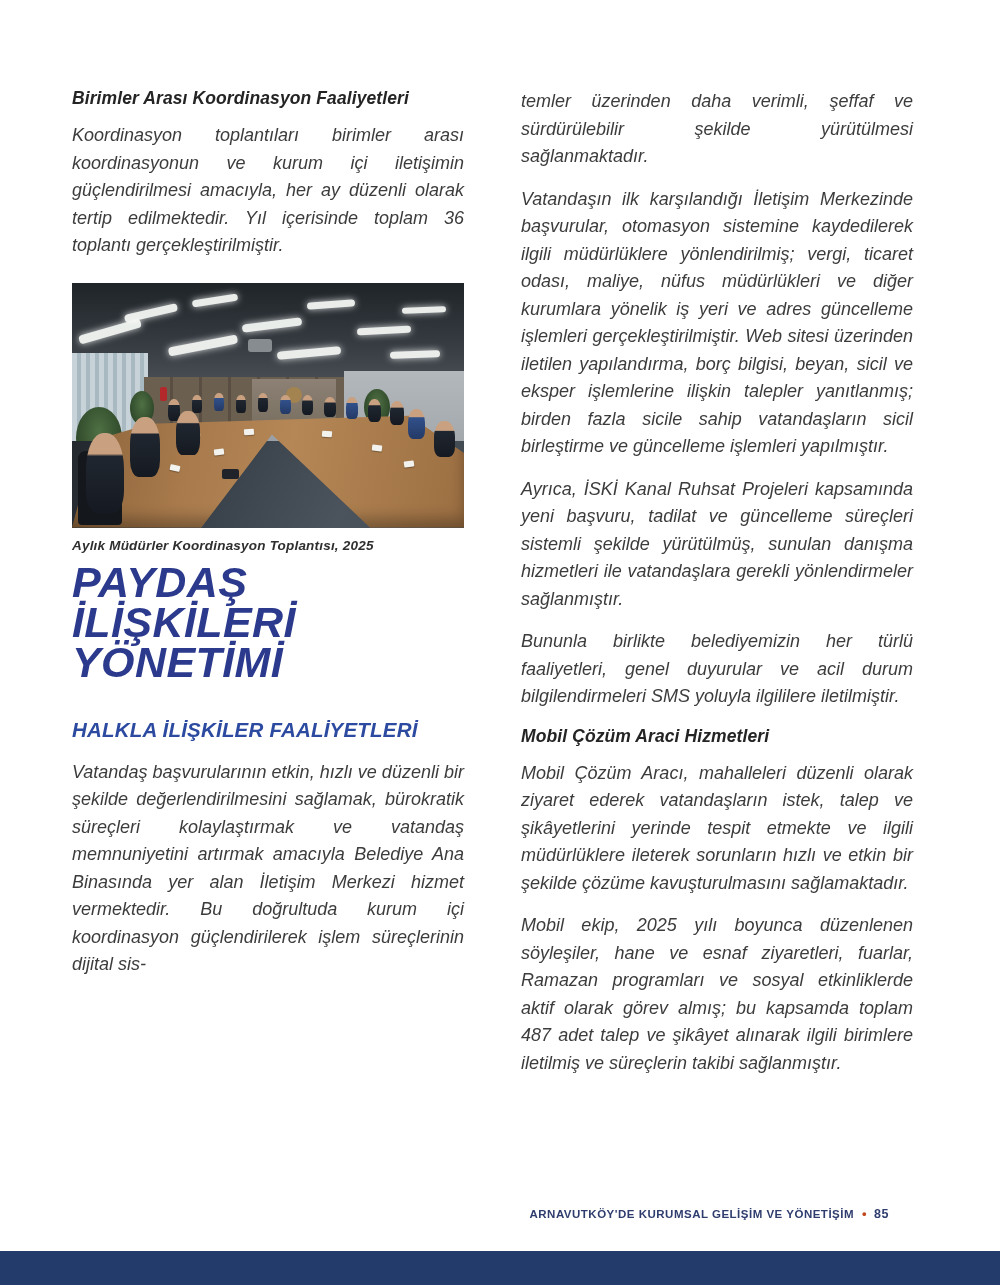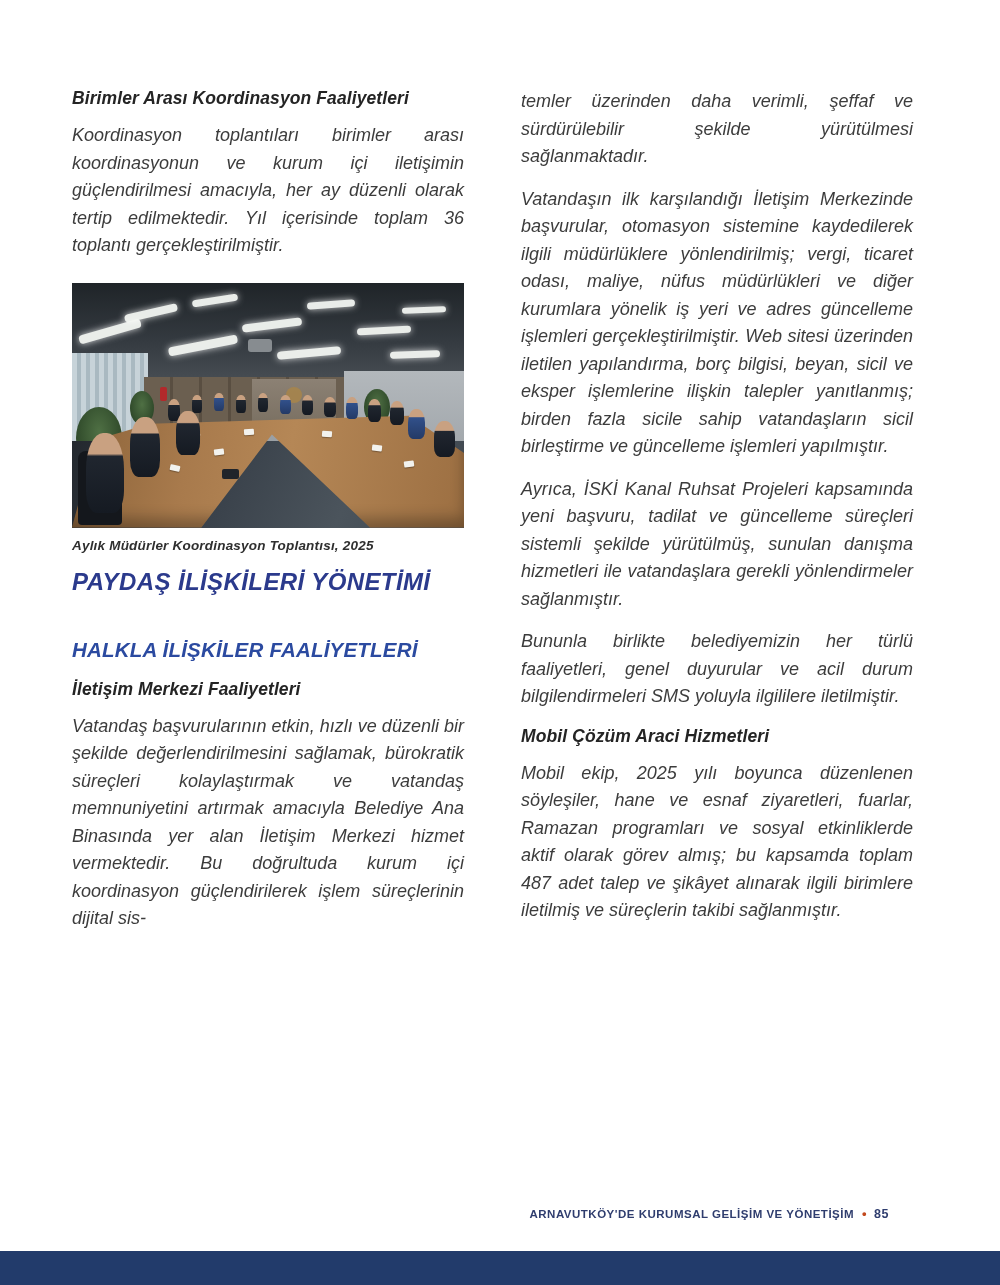--- a/index.html
+++ b/index.html
@@ -8,21 +8,21 @@
 
   .col { position:absolute; top:88px; width:392px;font-style:italic; }
   .col-left  { left:72px; }
   .col-right { left:521px; }
 
   .h3 { font-size:17.5px; font-weight:bold; color:#242424; margin:0 0 13px 0; letter-spacing:.1px; }
   .body { font-size:18px; line-height:27.5px; color:#3c3c3c; text-align:justify; margin:0 0 15px 0; }
   .mb-lg { margin-bottom:23px; }
 
   .caption { font-size:13.5px; color:#2f2f2f; font-weight:600; margin:10px 0 9px 0; letter-spacing:.2px; }
-  .main-title { font-size:24px; line-height:40px; font-weight:bold; color:#2b3a8c; letter-spacing:.4px; margin:0 0 36px 0; }
+  .main-title { font-size:43px; line-height:40px; font-weight:bold; color:#2b3a8c; letter-spacing:.4px; margin:0 0 36px 0; }
   .sub-title { font-size:20.5px; font-weight:bold; color:#2b4aa0; letter-spacing:.2px; margin:16px 0 17px 0; white-space:nowrap; }
 
   .footer { position:absolute; top:1206px; right:111px; font-size:11.5px; font-weight:bold; letter-spacing:.5px; color:#2f3d6e; white-space:nowrap; }
   .footer .dot { color:#c2491d; margin:0 7px 0 8px; font-size:13px; }
   .footer .pageno { color:#2f3d6e; font-size:12.5px;text-align:center; }
 
   .bottom-bar { position:absolute; left:0; bottom:0; width:100%; height:34px; background:#223b6b; }
 
   
   .photo { position:relative; width:392px; height:245px; overflow:hidden; background:#9aa0a5; margin-top:8px; }
@@ -117,30 +117,30 @@
       <div class="person" style="left:96px;top:116px;width:12px;height:22px;"></div>
       <div class="ph-chair" style="left:6px;top:168px;width:44px;height:74px;"></div>
       <div class="person" style="left:104px;top:128px;width:24px;height:44px;"></div>
       <div class="person" style="left:58px;top:134px;width:30px;height:60px;"></div>
       <div class="person" style="left:14px;top:150px;width:38px;height:80px;"></div>
     </div>
 
     <div class="caption">Aylık Müdürler Koordinasyon Toplantısı, 2025</div>
     <h1 class="main-title">PAYDAŞ İLİŞKİLERİ YÖNETİMİ</h1>
     <h2 class="sub-title">HALKLA İLİŞKİLER FAALİYETLERİ</h2>
-    <h3 class="h3">İletişim Merkezi Faaliyetleri</h3>
     <p class="body">Vatandaş başvurularının etkin, hızlı ve düzenli bir şekilde değerlendirilmesini sağlamak, bürokratik süreçleri kolaylaştırmak ve vatandaş memnuniyetini artırmak amacıyla Belediye Ana Binasında yer alan İletişim Merkezi hizmet vermektedir. Bu doğrultuda kurum içi koordinasyon güçlendirilerek işlem süreçlerinin dijital sis-</p>
   </div>
 
   <div class="col col-right">
     <p class="body">temler üzerinden daha verimli, şeffaf ve sürdürülebilir şekilde yürütülmesi sağlanmaktadır.</p>
     <p class="body">Vatandaşın ilk karşılandığı İletişim Merkezinde başvurular, otomasyon sistemine kaydedilerek ilgili müdürlüklere yönlendirilmiş; vergi, ticaret odası, maliye, nüfus müdürlükleri ve diğer kurumlara yönelik iş yeri ve adres güncelleme işlemleri gerçekleştirilmiştir. Web sitesi üzerinden iletilen yapılandırma, borç bilgisi, beyan, sicil ve eksper işlemlerine ilişkin talepler yanıtlanmış; birden fazla sicile sahip vatandaşların sicil birleştirme ve güncelleme işlemleri yapılmıştır.</p>
     <p class="body">Ayrıca, İSKİ Kanal Ruhsat Projeleri kapsamında yeni başvuru, tadilat ve güncelleme süreçleri sistemli şekilde yürütülmüş, sunulan danışma hizmetleri ile vatandaşlara gerekli yönlendirmeler sağlanmıştır.</p>
     <p class="body">Bununla birlikte belediyemizin her türlü faaliyetleri, genel duyurular ve acil durum bilgilendirmeleri SMS yoluyla ilgililere iletilmiştir.</p>
     <h3 class="h3" style="margin-top:6px;">Mobil Çözüm Araci Hizmetleri</h3>
+    <p class="body">Mobil Çözüm Aracı, mahalleleri düzenli olarak ziyaret ederek vatandaşların istek, talep ve şikâyetlerini yerinde tespit etmekte ve ilgili müdürlüklere ileterek sorunların hızlı ve etkin bir şekilde çözüme kavuşturulmasını sağlamaktadır.</p>
     <p class="body">Mobil ekip, 2025 yılı boyunca düzenlenen söyleşiler, hane ve esnaf ziyaretleri, fuarlar, Ramazan programları ve sosyal etkinliklerde aktif olarak görev almış; bu kapsamda toplam 487 adet talep ve şikâyet alınarak ilgili birimlere iletilmiş ve süreçlerin takibi sağlanmıştır.</p>
   </div>
 
   <div class="footer">
     <span>ARNAVUTKÖY'DE KURUMSAL GELİŞİM VE YÖNETİŞİM</span><span class="dot">•</span><span class="pageno">85</span>
   </div>
 
   <div class="bottom-bar"></div>
 </div>
 

